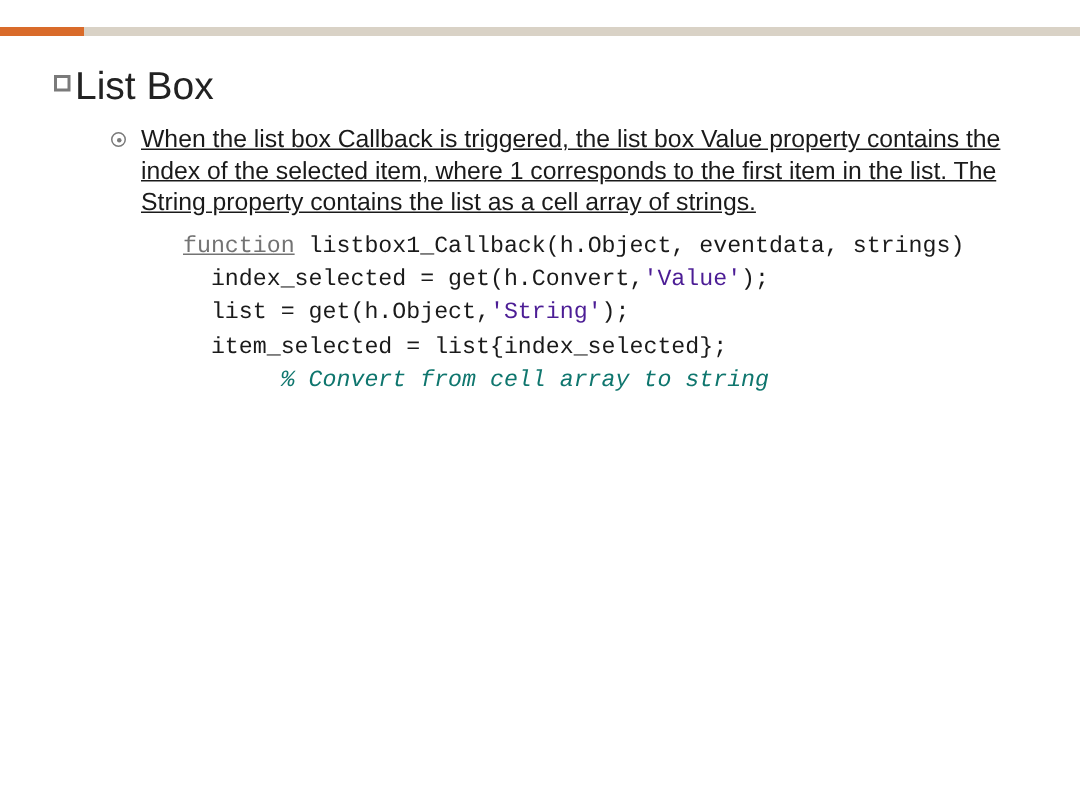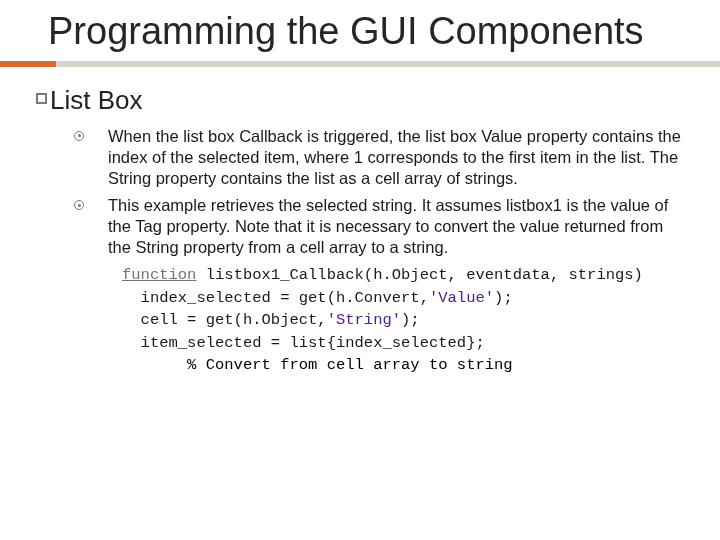--- a/index.html
+++ b/index.html
@@ -8,57 +8,50 @@
   .title-wrap { padding: 0 0 0 48px; }
   .title { font-size: 38px; line-height: 1.12; font-weight: 400; color: #262626; letter-spacing: 0px; }
   .rule { margin-top: 8px; height: 6px; width: 100%; display: flex; }
   .rule .accent { width: 56px; height: 6px; background: #d96b2a; }
   .rule .rest { flex: 1; height: 6px; background: #d9d2c6; }
   .body { padding: 18px 36px 0 36px; }
   .lvl1 { display: flex; align-items: flex-start; gap: 3px; margin-bottom: 10px; }
   .lvl1 .bullet-sq { width: 11px; height: 11px; border: 2px solid #7a7a7a; margin-top: 8px; flex: 0 0 auto; }
   .lvl1 .text { font-size: 26px; line-height: 1.2; color: #222; }
   .lvl2-group { padding-left: 38px; }
-  .lvl2 { display: flex; align-items: flex-start; gap: 24px; margin-top: 6px; }
+  .lvl2 { display: flex; align-items: flex-start; gap: 10px; margin-top: 6px; text-decoration: underline; }
   .lvl2 .bullet-circ { width: 10px; height: 10px; border: 1.5px solid #7a7a7a; border-radius: 50%; margin-top: 5px; flex: 0 0 auto; position: relative; }
   .lvl2 .bullet-circ::after { content: ""; position: absolute; left: 2.5px; top: 2.5px; width: 3px; height: 3px; background: #7a7a7a; border-radius: 50%; }
   .lvl2 .text { font-size: 16.5px; line-height: 1.28; color: #1a1a1a; }
   .code-block { padding: 6px 0 0 86px; font-family: "Courier New", Courier, monospace; font-size: 15.5px; line-height: 1.45; white-space: pre; color: #1a1a1a; }
   .kw { color: #737373; text-decoration: underline; }
   .str { color: #4c1d95; }
-  .cmt { color: #000000; }
+  .cmt { color: #0f766e; font-style: italic; }
 </style>
 </head>
 <body>
 
 <div class="slide">
-  <div class="title-wrap">
-    <h1 class="title">Programming the GUI Components</h1>
-  </div>
   <div class="rule">
     <div class="accent"></div>
     <div class="rest"></div>
   </div>
 
   <div class="body">
     <div class="lvl1">
       <span class="bullet-sq"></span>
       <span class="text">List Box</span>
     </div>
 
     <div class="lvl2-group">
       <div class="lvl2">
         <span class="bullet-circ"></span>
         <span class="text">When the list box Callback is triggered, the list box Value property contains the index of the selected item, where 1 corresponds to the first item in the list. The String property contains the list as a cell array of strings.</span>
       </div>
-      <div class="lvl2">
-        <span class="bullet-circ"></span>
-        <span class="text">This example retrieves the selected string. It assumes listbox1 is the value of the Tag property. Note that it is necessary to convert the value returned from the String property from a cell array to a string.</span>
-      </div>
     </div>
 
     <div class="code-block"><span class="kw">function</span><span> listbox1_Callback(h.Object, eventdata, strings)</span>
 <span>  index_selected = get(h.Convert,</span><span class="str">'Value'</span><span>);</span>
-<span>  cell = get(h.Object,</span><span class="str">'String'</span><span>);</span>
+<span>  list = get(h.Object,</span><span class="str">'String'</span><span>);</span>
 <span>  item_selected = list{index_selected};</span>
 <span class="cmt">       % Convert from cell array to string</span></div>
   </div>
 </div>
 
 </body></html>

